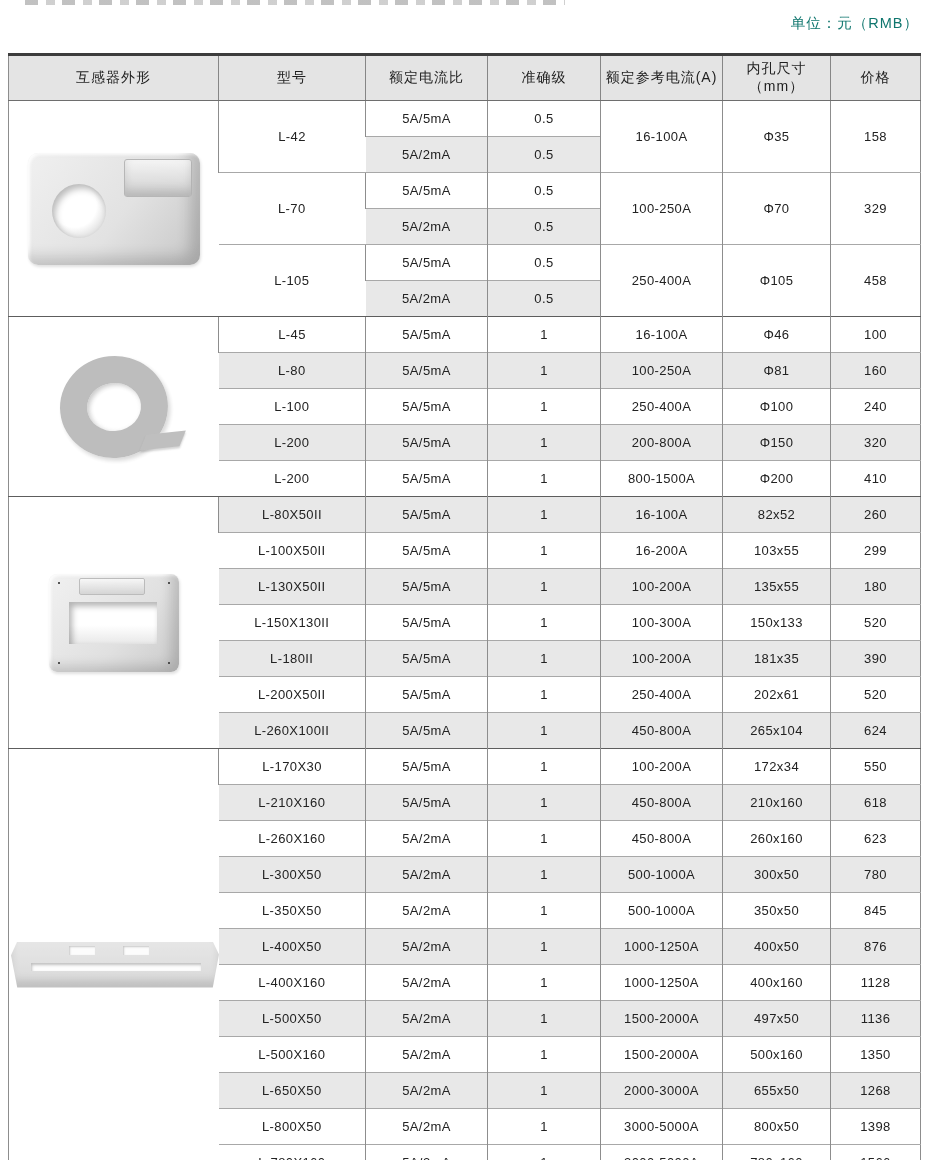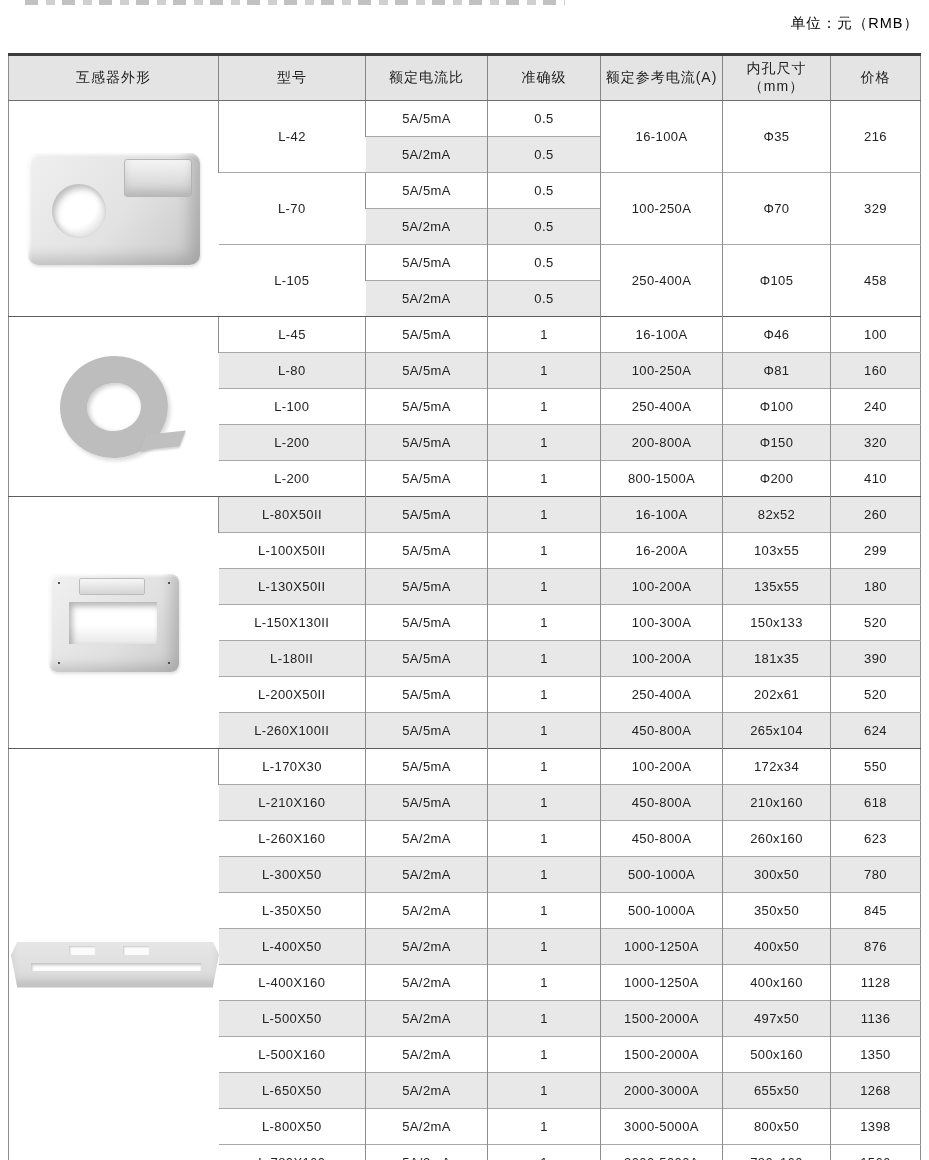--- a/index.html
+++ b/index.html
@@ -8,21 +8,21 @@
     font-family:"Liberation Sans","DejaVu Sans",sans-serif;color:#2b2b2b;
     overflow:hidden;
   }
   
   .title-remnant{
     position:absolute;left:25px;top:0;width:540px;height:5px;opacity:.55;
     background:repeating-linear-gradient(90deg,#8f8f8f 0 13px,transparent 13px 21px,
       #a9a9a9 21px 30px,transparent 30px 37px);
   }
   .unit-label{
-    position:absolute;top:14px;right:10px;font-size:14.5px;color:#000000;
+    position:absolute;top:14px;right:10px;font-size:14.5px;color:#0f766e;
     letter-spacing:1px;
   }
   table.spec{
     position:absolute;left:8px;top:53px;width:912px;
     border-collapse:collapse;table-layout:fixed;
     border-top:3px solid #3c3c3c;border-bottom:3px solid #2e2e2e;
     border-left:1px solid #8d8d8d;border-right:1px solid #8d8d8d;
   }
   col.c1{width:210px}col.c2{width:147px}col.c3{width:122px}
   col.c4{width:113px}col.c5{width:122px}col.c6{width:108px}col.c7{width:90px}
@@ -122,21 +122,21 @@
             <i></i>
             <b></b>
             <u></u>
           </span>
         </td>
         <td rowspan="2">L-42</td>
         <td>5A/5mA</td>
         <td>0.5</td>
         <td rowspan="2">16-100A</td>
         <td rowspan="2">Φ35</td>
-        <td rowspan="2">216</td>
+        <td rowspan="2">158</td>
       </tr>
       <tr>
         <td class="shaded">5A/2mA</td>
         <td class="shaded">0.5</td>
       </tr>
       <tr>
         <td rowspan="2">L-70</td>
         <td>5A/5mA</td>
         <td>0.5</td>
         <td rowspan="2">100-250A</td>

